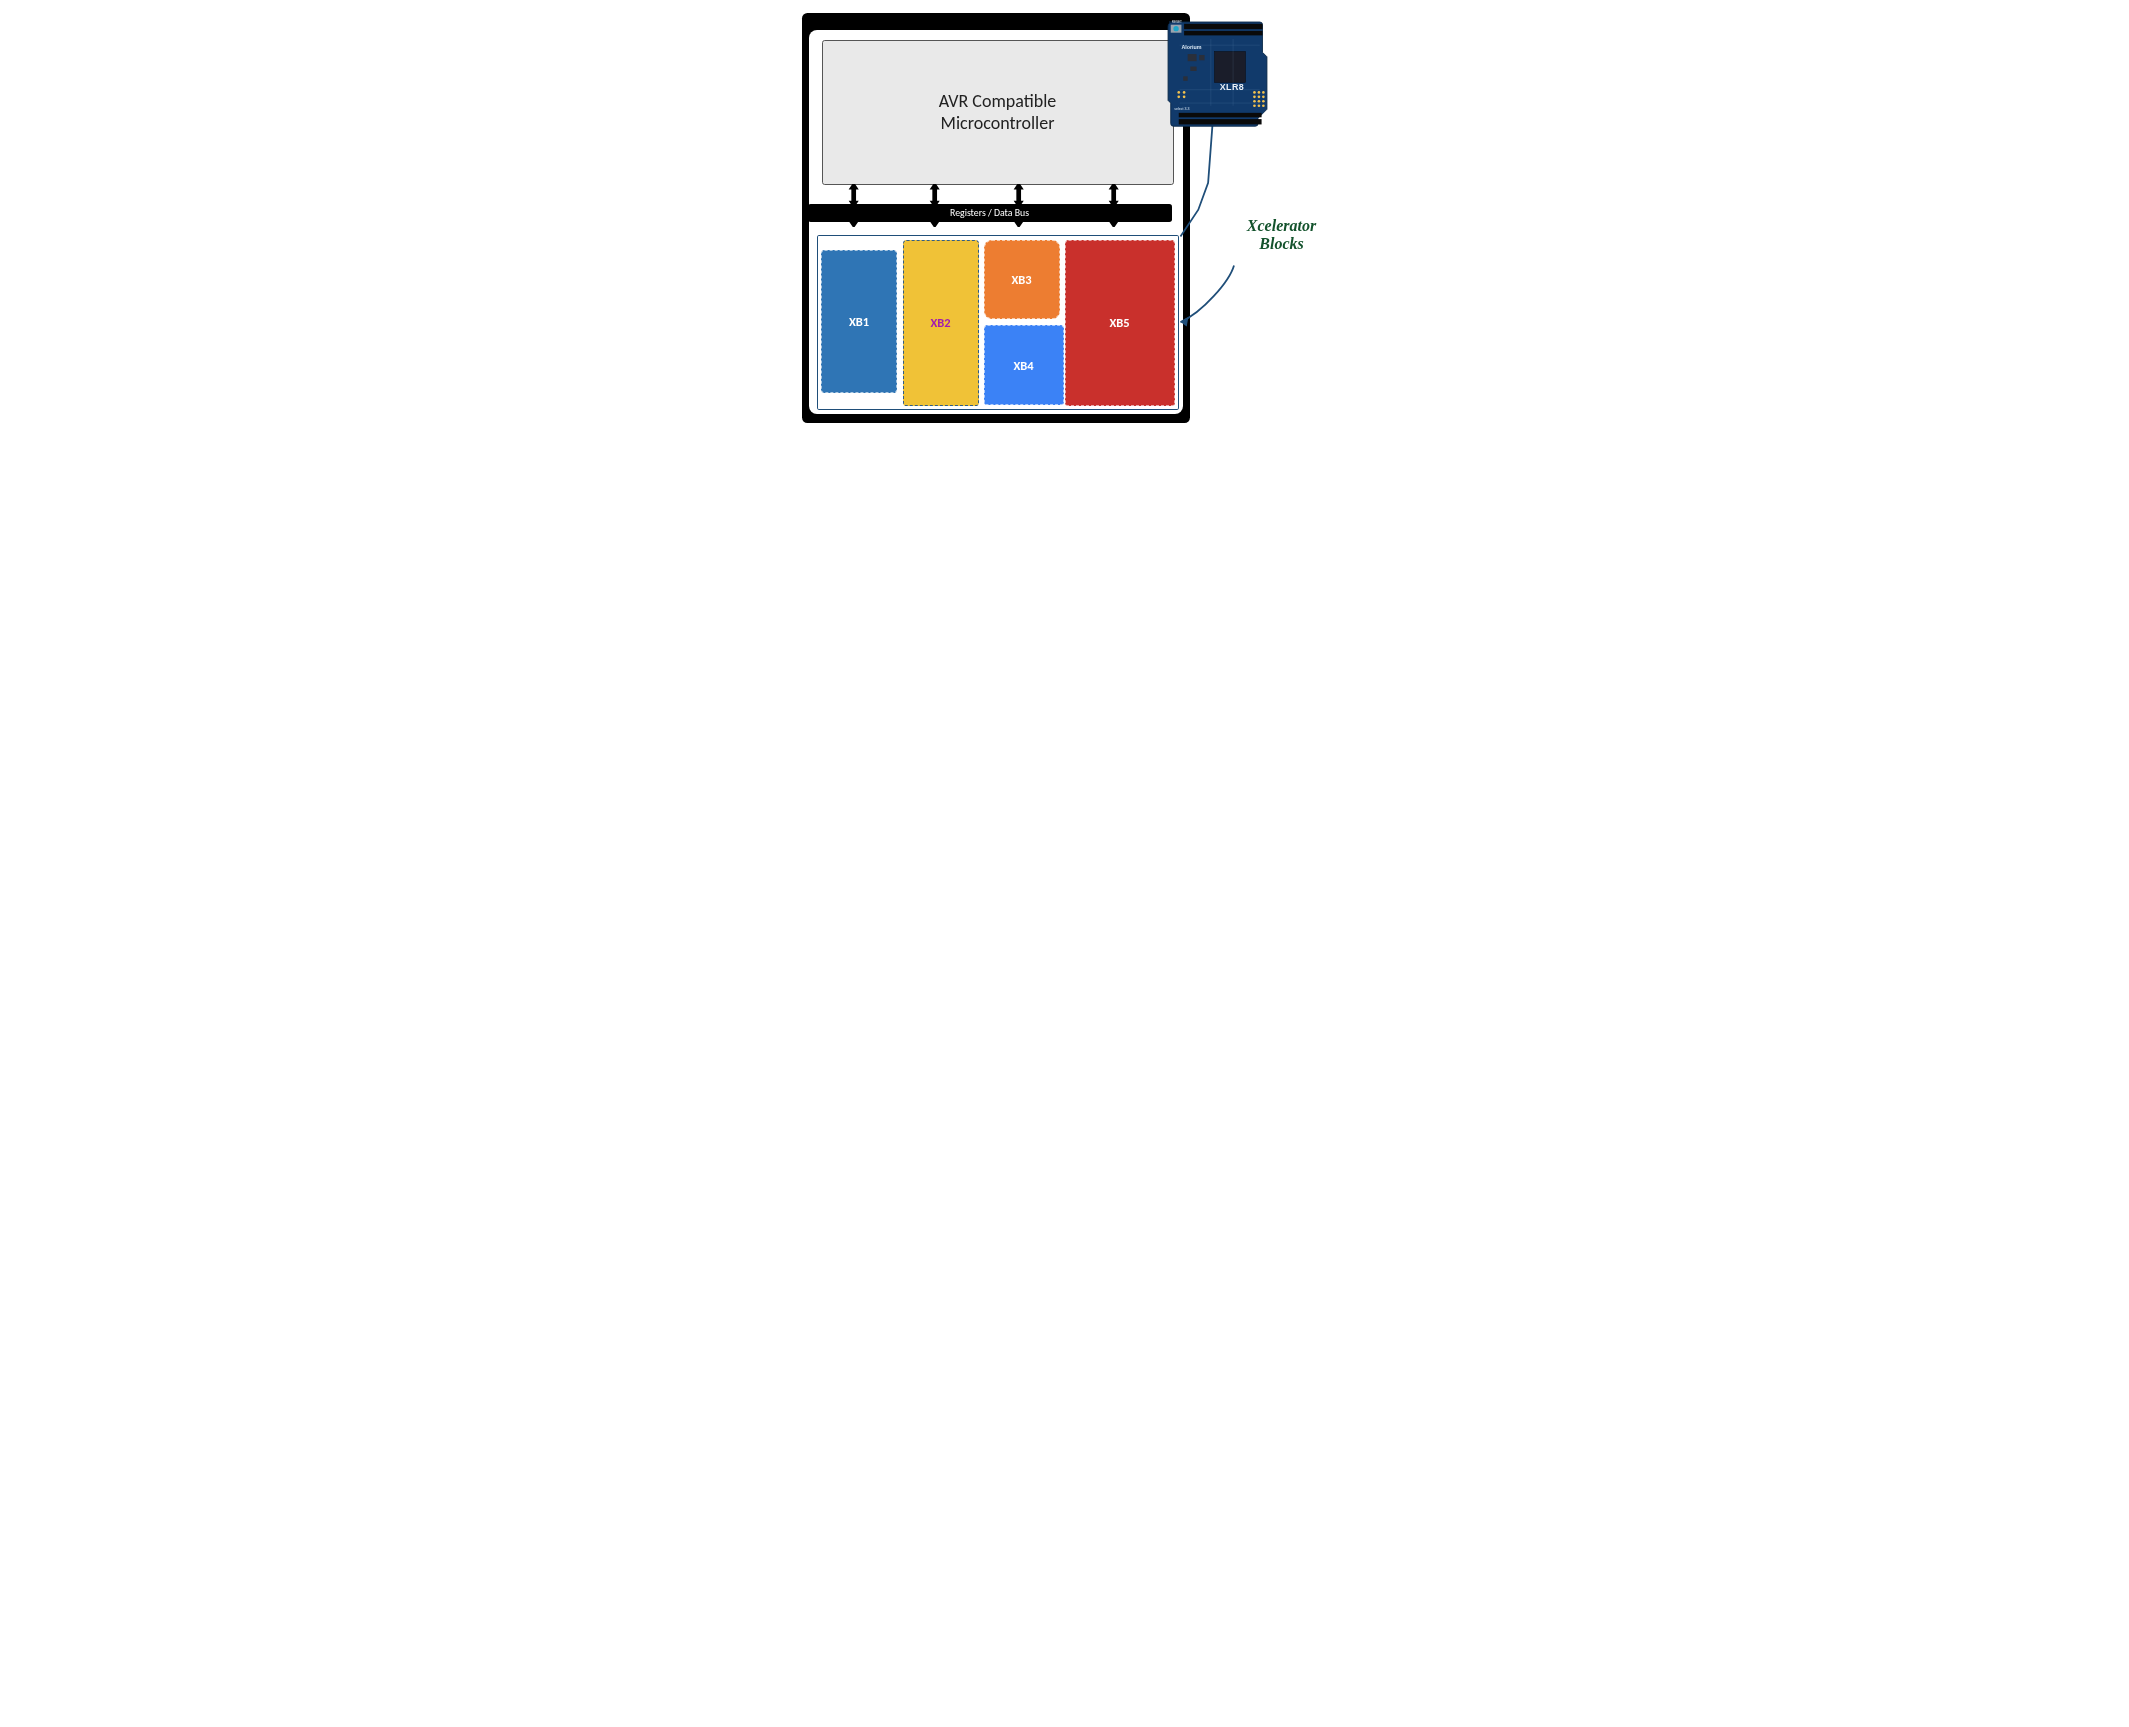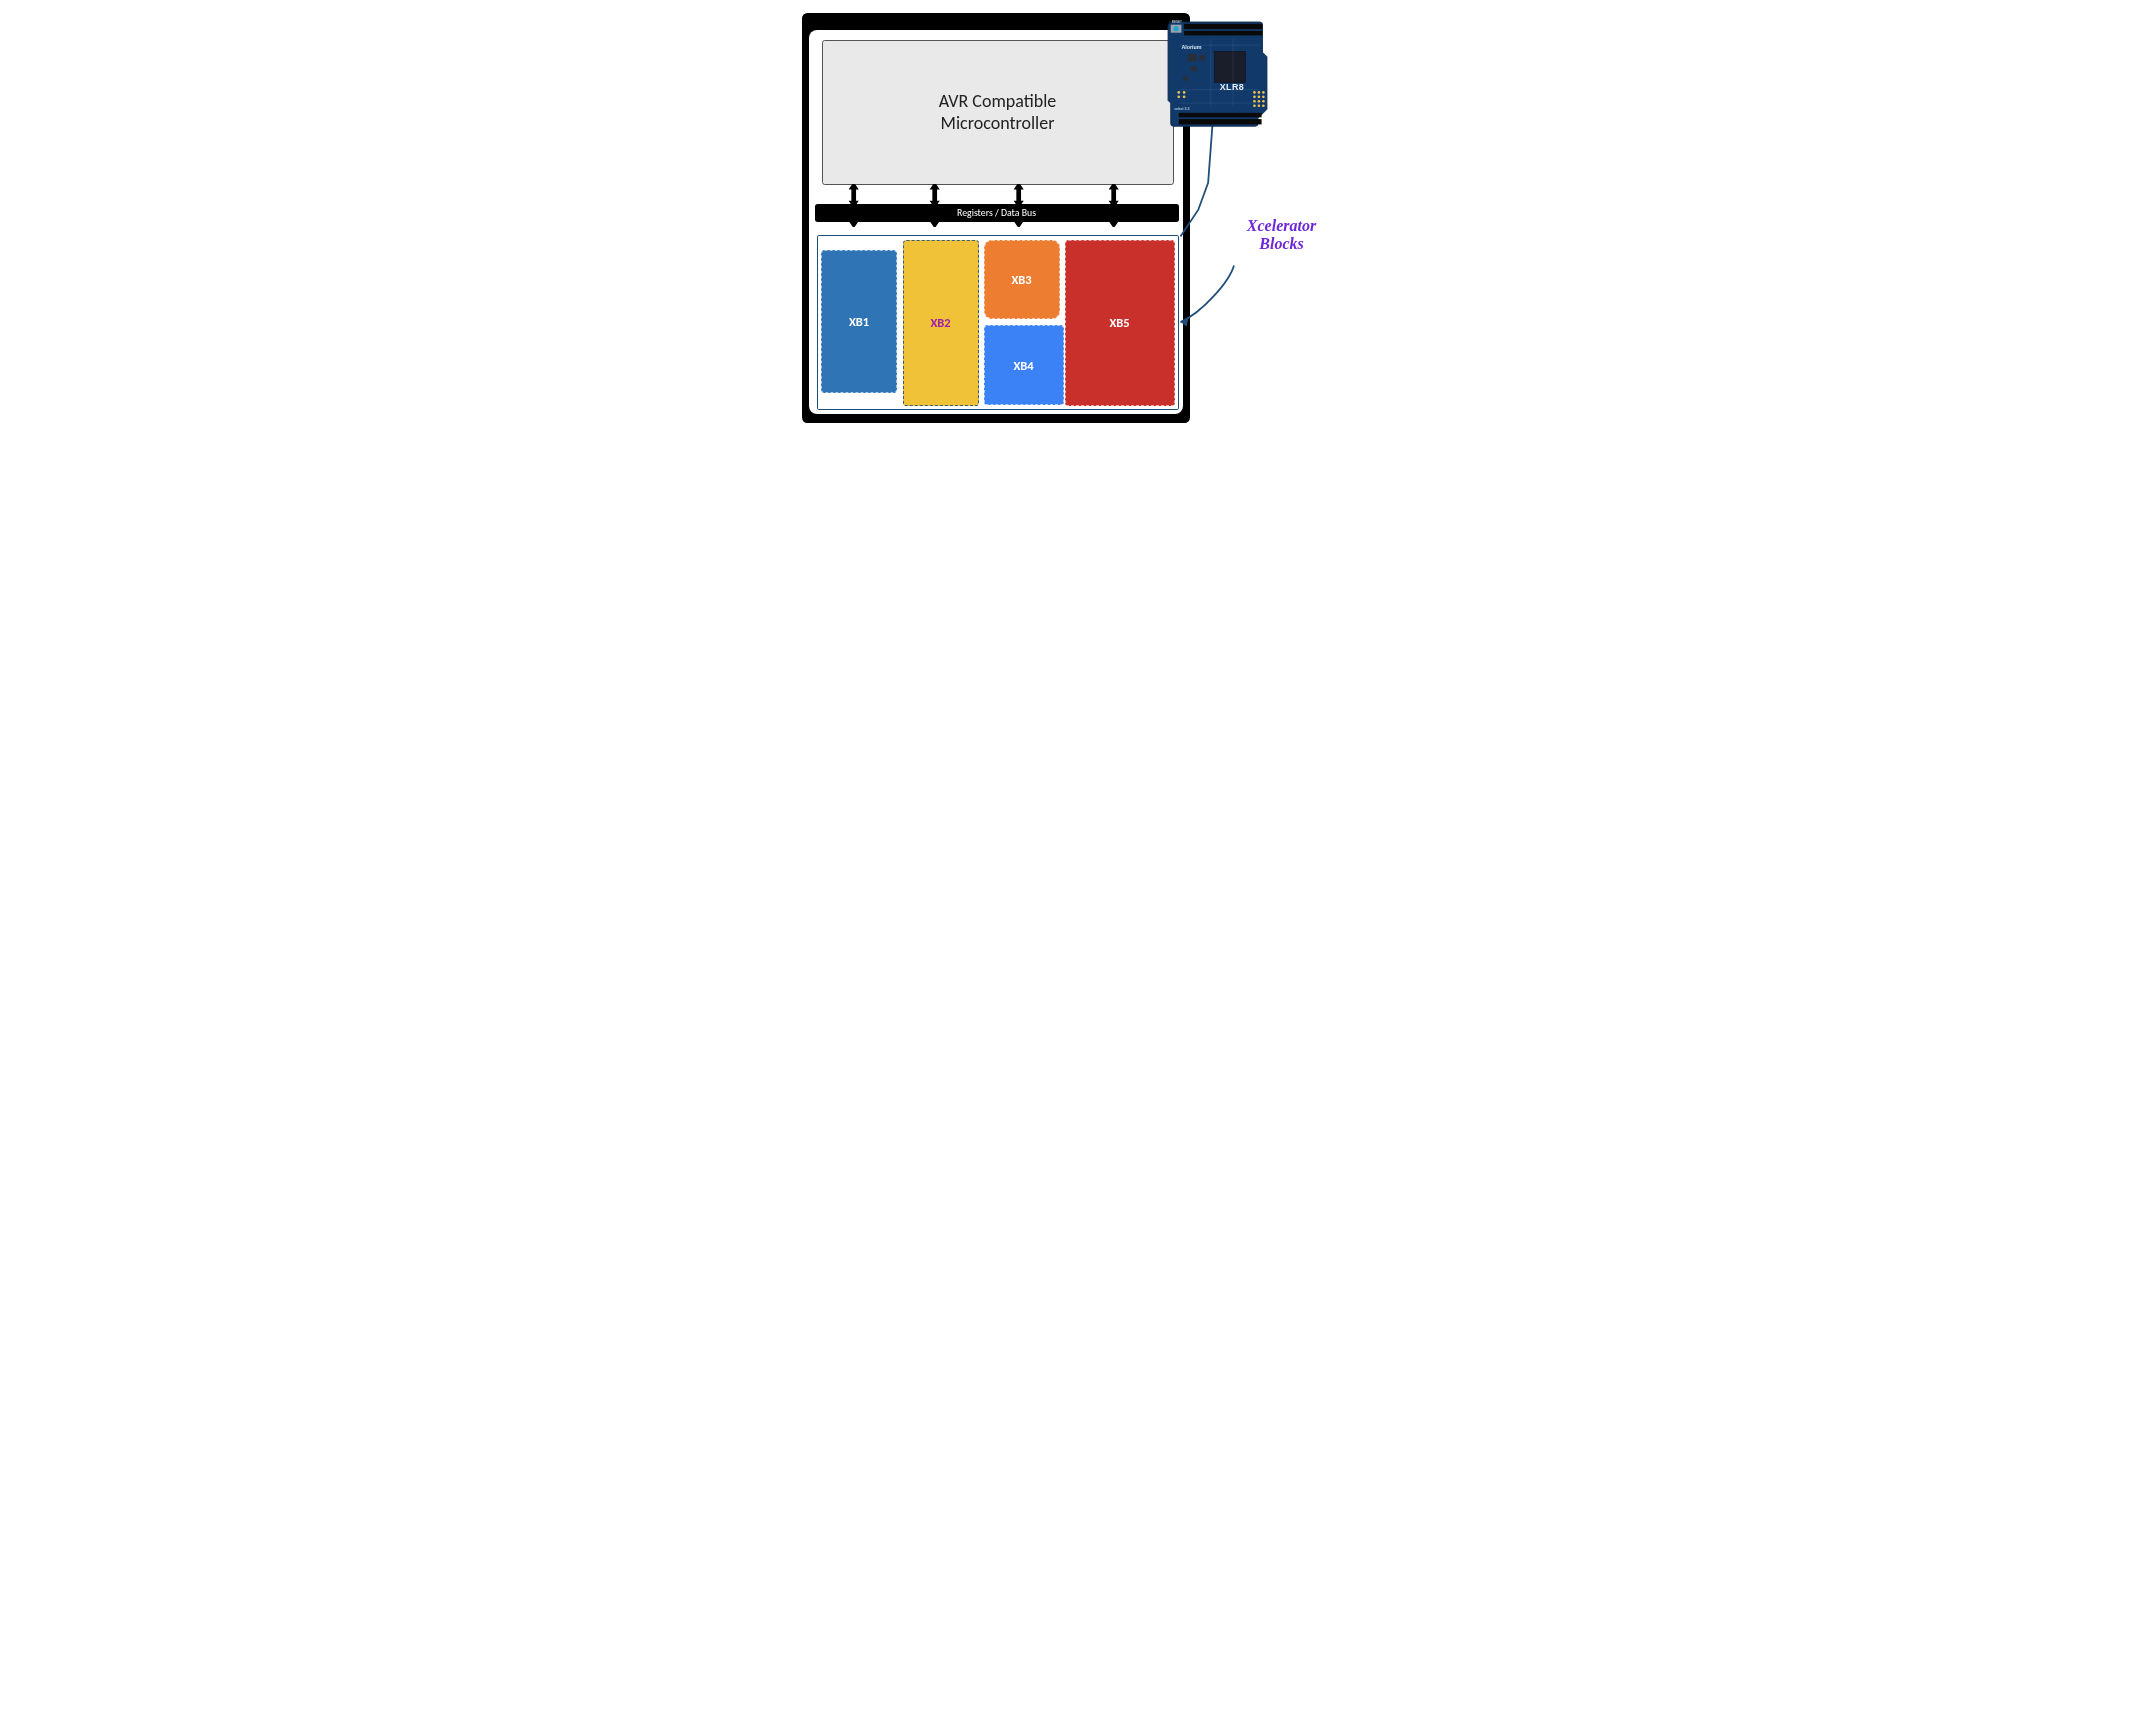--- a/index.html
+++ b/index.html
@@ -40,21 +40,21 @@
     justify-content: center;
     text-align: center;
   }
   .mcu-text {
     font-size: 18px;
     color: #222;
     line-height: 1.18;
   }
   .bus-bar {
     position: absolute;
-    left: 16px; top: 204px;
+    left: 9px; top: 204px;
     width: 364px; height: 18px;
     background: #000000;
     border-radius: 2.7px;
     color: #ffffff;
     display: flex;
     align-items: center;
     justify-content: center;
     font-size: 9.8px;
   }
   .dbl-arrow {
@@ -94,21 +94,21 @@
 
   .board {
     position: absolute;
     left: 367px; top: 14.3px;
     width: 103px; height: 114px;
   }
   .callout-label {
     position: absolute;
     left: 436px; top: 217px;
     width: 94px;
-    color: #6d28d9;
+    color: #14532d;
     font-size: 16px;
     font-style: italic;
     font-weight: 600;
     line-height: 1.15;
     text-align: center;
     font-family: "Segoe Script", "Comic Sans MS", cursive;
   }
   svg { display: block; }
 </style>
 </head>

